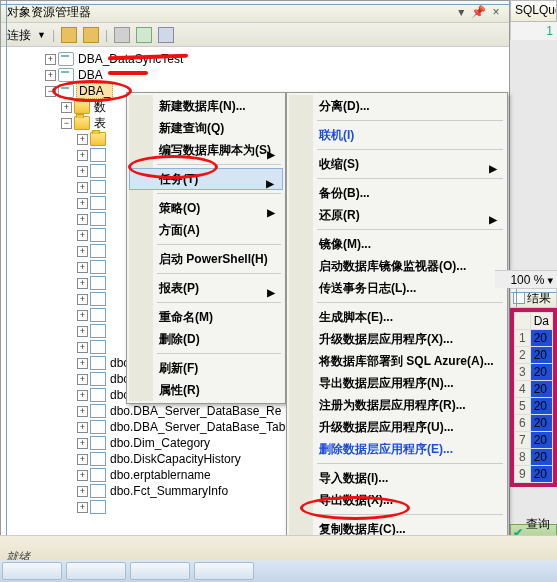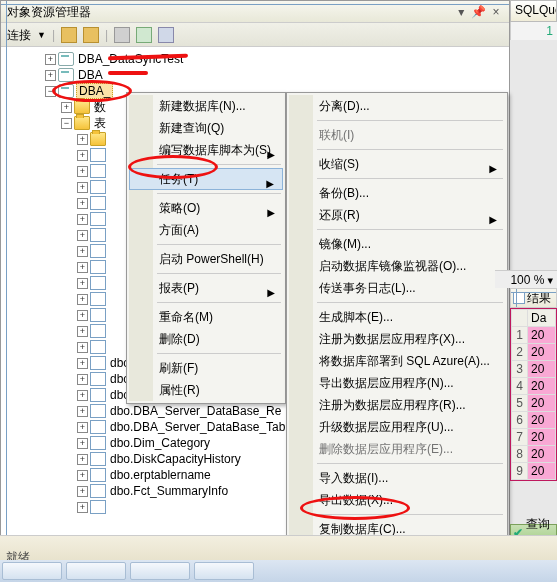--- a/index.html
+++ b/index.html
@@ -26,40 +26,40 @@
 .tbl-icon::before{content:"";position:absolute;left:0;right:0;top:3px;height:1px;background:#7aa0c4;}
 .tbl-icon::after{content:"";position:absolute;top:0;bottom:0;left:5px;width:1px;background:#7aa0c4;}
 .label { padding:0 2px; }
 .selected { background:#fbe3a8; border:1px dotted #c9a227; }
 
 
 .scribble { position:absolute; border:3px solid #e11; border-radius:50%; pointer-events:none; }
 .scribble-line { position:absolute; background:#e11; height:4px; border-radius:2px; pointer-events:none; }
 
 
-.menu { position:absolute; background:#f4f4f0; border:1px solid #999; box-shadow:2px 2px 4px rgba(0,0,0,.3); padding:2px; }
+.menu { position:absolute; background:#f4f4f0; border:1px solid #999; box-shadow:2px 2px 4px rgba(0,0,0,.3); padding:2px;font-weight:bold; }
 .menu-strip { position:absolute; left:2px; top:2px; bottom:2px; width:24px; background:#e8e8dc; }
 .menu-item { position:relative; height:22px; line-height:22px; padding:0 24px 0 30px; white-space:nowrap; cursor:default; }
 .menu-item.highlight { background:#d6e5f3; border:1px solid #8cb3d9; padding:0 23px 0 29px; line-height:20px; }
 .menu-item .arrow { position:absolute; right:8px; top:5px; font-size:10px; }
-.menu-item.disabled { color:#737373; }
+.menu-item.disabled { color:#1d4ed8; }
 .menu-sep { height:1px; background:#ccc; margin:3px 2px 3px 28px; }
 
 
 .sql-tab { position:absolute; right:0; top:0; width:47px; height:22px; background:linear-gradient(#fff,#f0ecd8); border:1px solid #bbb; padding:2px 4px; font-size:11px; overflow:hidden;}
 .editor-gutter { position:absolute; right:0; top:22px; width:47px; height:18px; background:#f3f3f3; border-left:1px solid #ccc; text-align:right; padding-right:4px; color:#2a7; font-size:11px; line-height:18px;}
 .zoom { position:absolute; right:0; top:270px; width:62px; height:18px; background:#eee; font-size:11px; text-align:right; padding-right:4px; line-height:18px; border-top:1px solid #ccc;}
 .result-hdr { position:absolute; right:0; top:288px; width:47px; height:20px; background:linear-gradient(#f7f7ef,#eceadb); border:1px solid #ccc; display:flex; align-items:center; gap:2px; padding-left:2px;}
-.grid { position:absolute; right:0; top:308px; width:47px; border:1px solid #be185d; background:#f9a8d4; font-size:11px; }
+.grid { position:absolute; right:0; top:308px; width:47px; border:4px solid #be185d; background:#1d4ed8; font-size:11px; }
 .grid table { border-collapse:collapse; width:100%; }
 .grid th,.grid td { border:1px solid #ddd; padding:1px 3px; height:17px; text-align:left; }
 .grid th { background:#f0f0e8; font-weight:normal; }
 .grid .rowhdr { background:#f0f0e8; text-align:center; width:16px; color:#555;}
 .status-ok { position:absolute; right:0; top:524px; width:47px; height:18px; background:linear-gradient(#c8e0b4,#a8d08d); border:1px solid #7ba05b; display:flex; align-items:center; gap:3px; padding-left:2px; font-size:11px;}
-.statusbar { position:absolute; left:0; right:0; bottom:22px; height:18px; background:linear-gradient(#f3efe0,#e8e3cd); border-top:1px solid #ccc; padding:12px 6px; line-height:18px; font-size:11px; color:#444;}
+.statusbar { position:absolute; left:0; right:0; bottom:22px; height:18px; background:linear-gradient(#f3efe0,#e8e3cd); border-top:1px solid #ccc; padding:12px 6px; line-height:18px; font-size:11px; color:#444;font-style:italic;}
 .taskbar { position:absolute; left:0; right:0; bottom:0; height:22px; background:linear-gradient(#dce6f2,#c5d5e8); display:flex; gap:4px; padding:2px;}
 .taskbar .titem{ width:60px; height:18px; background:linear-gradient(#f5f8fc,#d5e2f0); border:1px solid #a8bdd4; border-radius:2px;}
 
 .check { color:#2a7; font-weight:bold; }
 </style>
 </head>
 <body>
 
 <div class="panel">
   <div class="panel-title">
@@ -278,21 +278,21 @@
   <div class="menu-item"><span>收缩(S)</span><span class="arrow">▶</span></div>
   <div class="menu-sep"></div>
   <div class="menu-item"><span>备份(B)...</span></div>
   <div class="menu-item"><span>还原(R)</span><span class="arrow">▶</span></div>
   <div class="menu-sep"></div>
   <div class="menu-item"><span>镜像(M)...</span></div>
   <div class="menu-item"><span>启动数据库镜像监视器(O)...</span></div>
   <div class="menu-item"><span>传送事务日志(L)...</span></div>
   <div class="menu-sep"></div>
   <div class="menu-item"><span>生成脚本(E)...</span></div>
-  <div class="menu-item"><span>注册为数据层应用程序(X)...</span></div>
+  <div class="menu-item"><span>升级数据层应用程序(X)...</span></div>
   <div class="menu-item"><span>将数据库部署到 SQL Azure(A)...</span></div>
   <div class="menu-item"><span>导出数据层应用程序(N)...</span></div>
   <div class="menu-item"><span>注册为数据层应用程序(R)...</span></div>
   <div class="menu-item"><span>升级数据层应用程序(U)...</span></div>
   <div class="menu-item disabled"><span>删除数据层应用程序(E)...</span></div>
   <div class="menu-sep"></div>
   <div class="menu-item"><span>导入数据(I)...</span></div>
   <div class="menu-item"><span>导出数据(X)...</span></div>
   <div class="menu-sep"></div>
   <div class="menu-item"><span>复制数据库(C)...</span></div>

